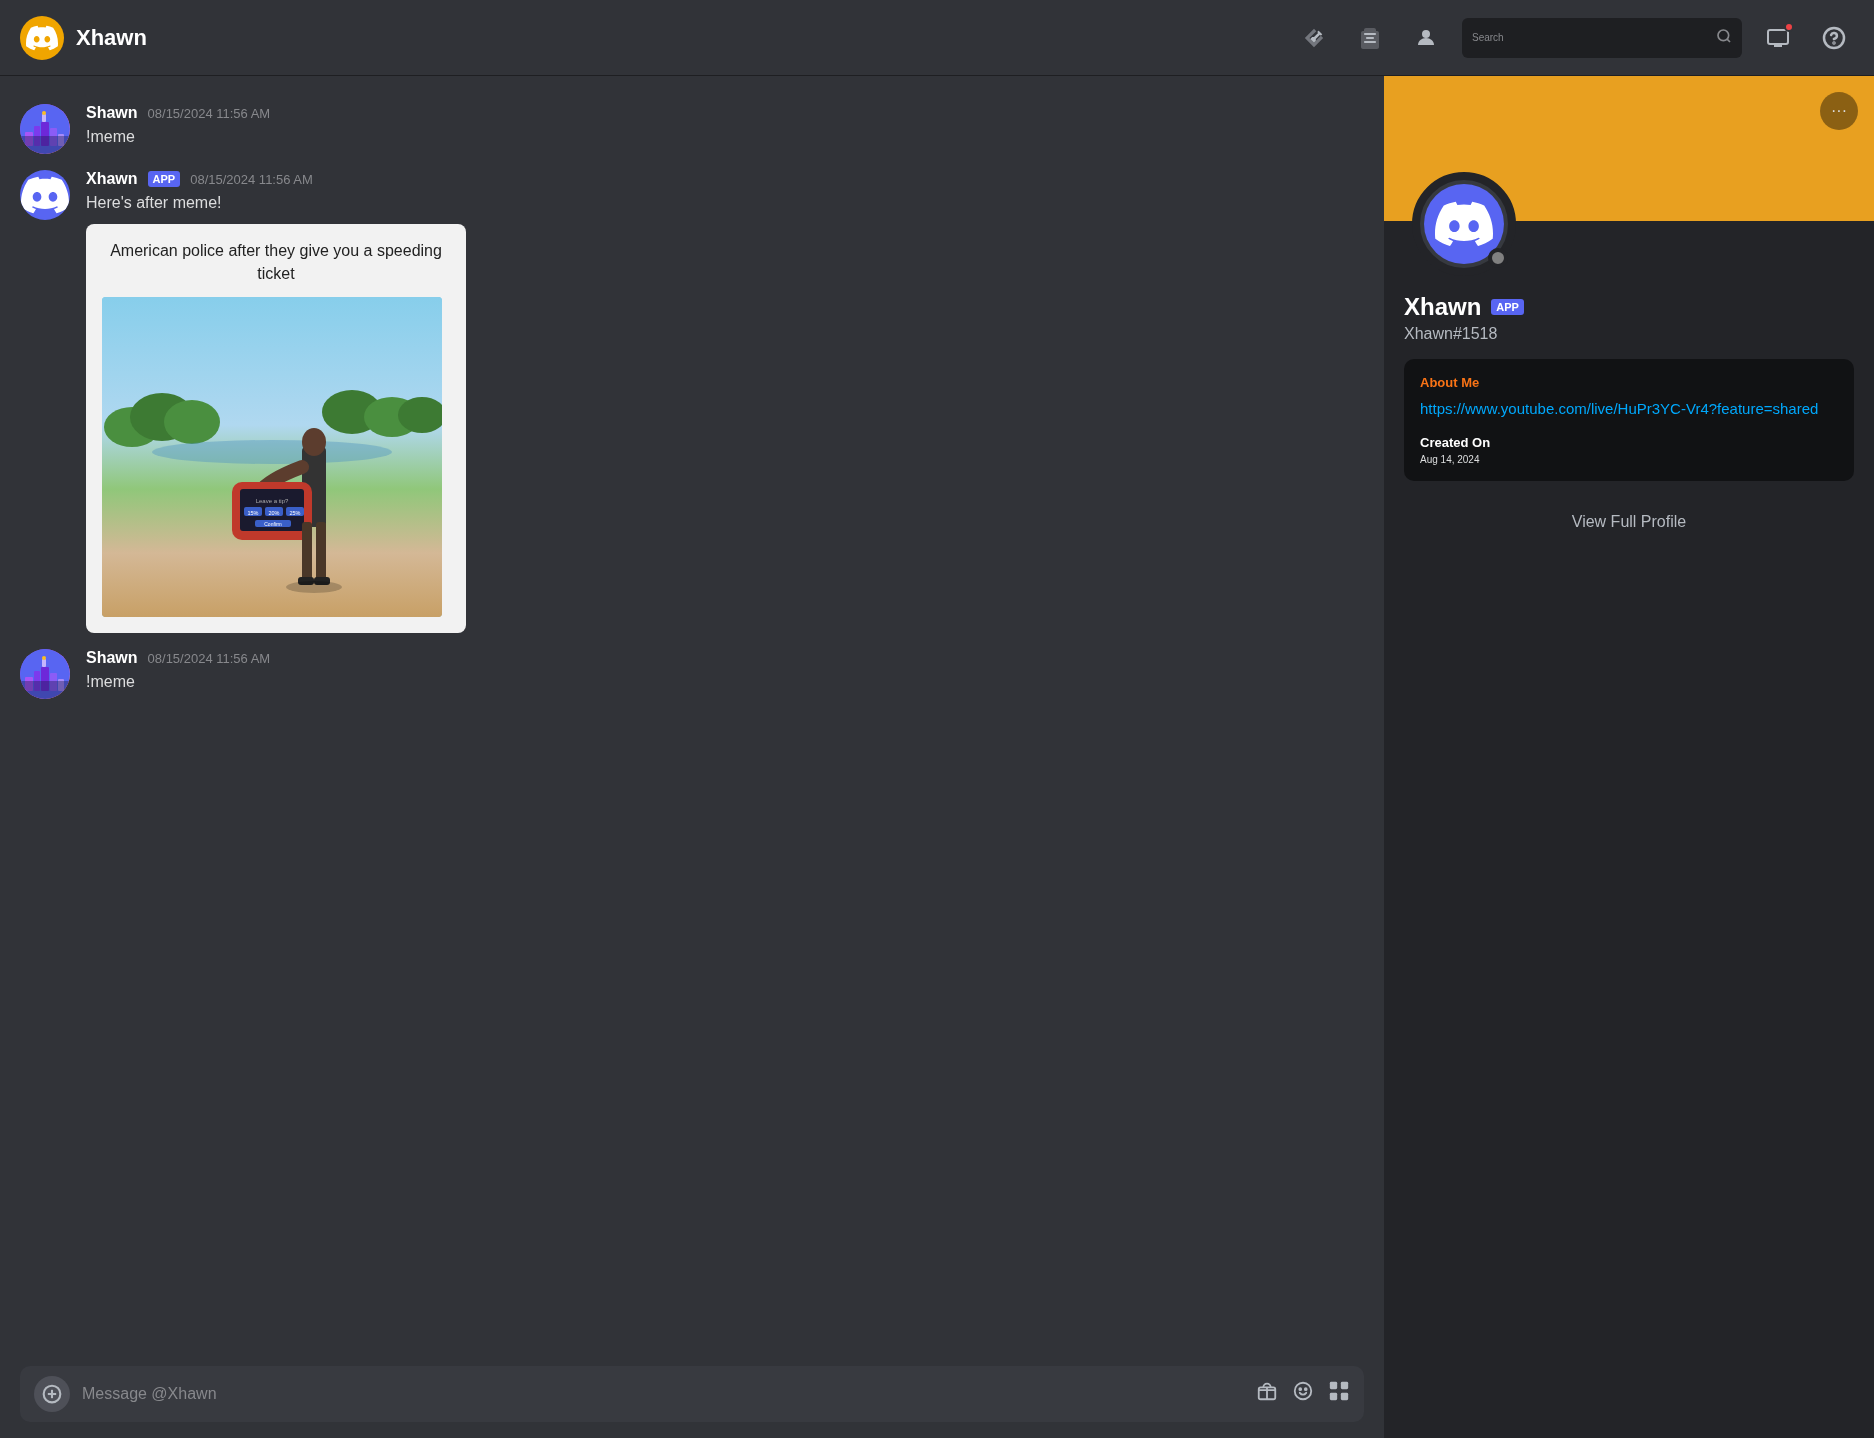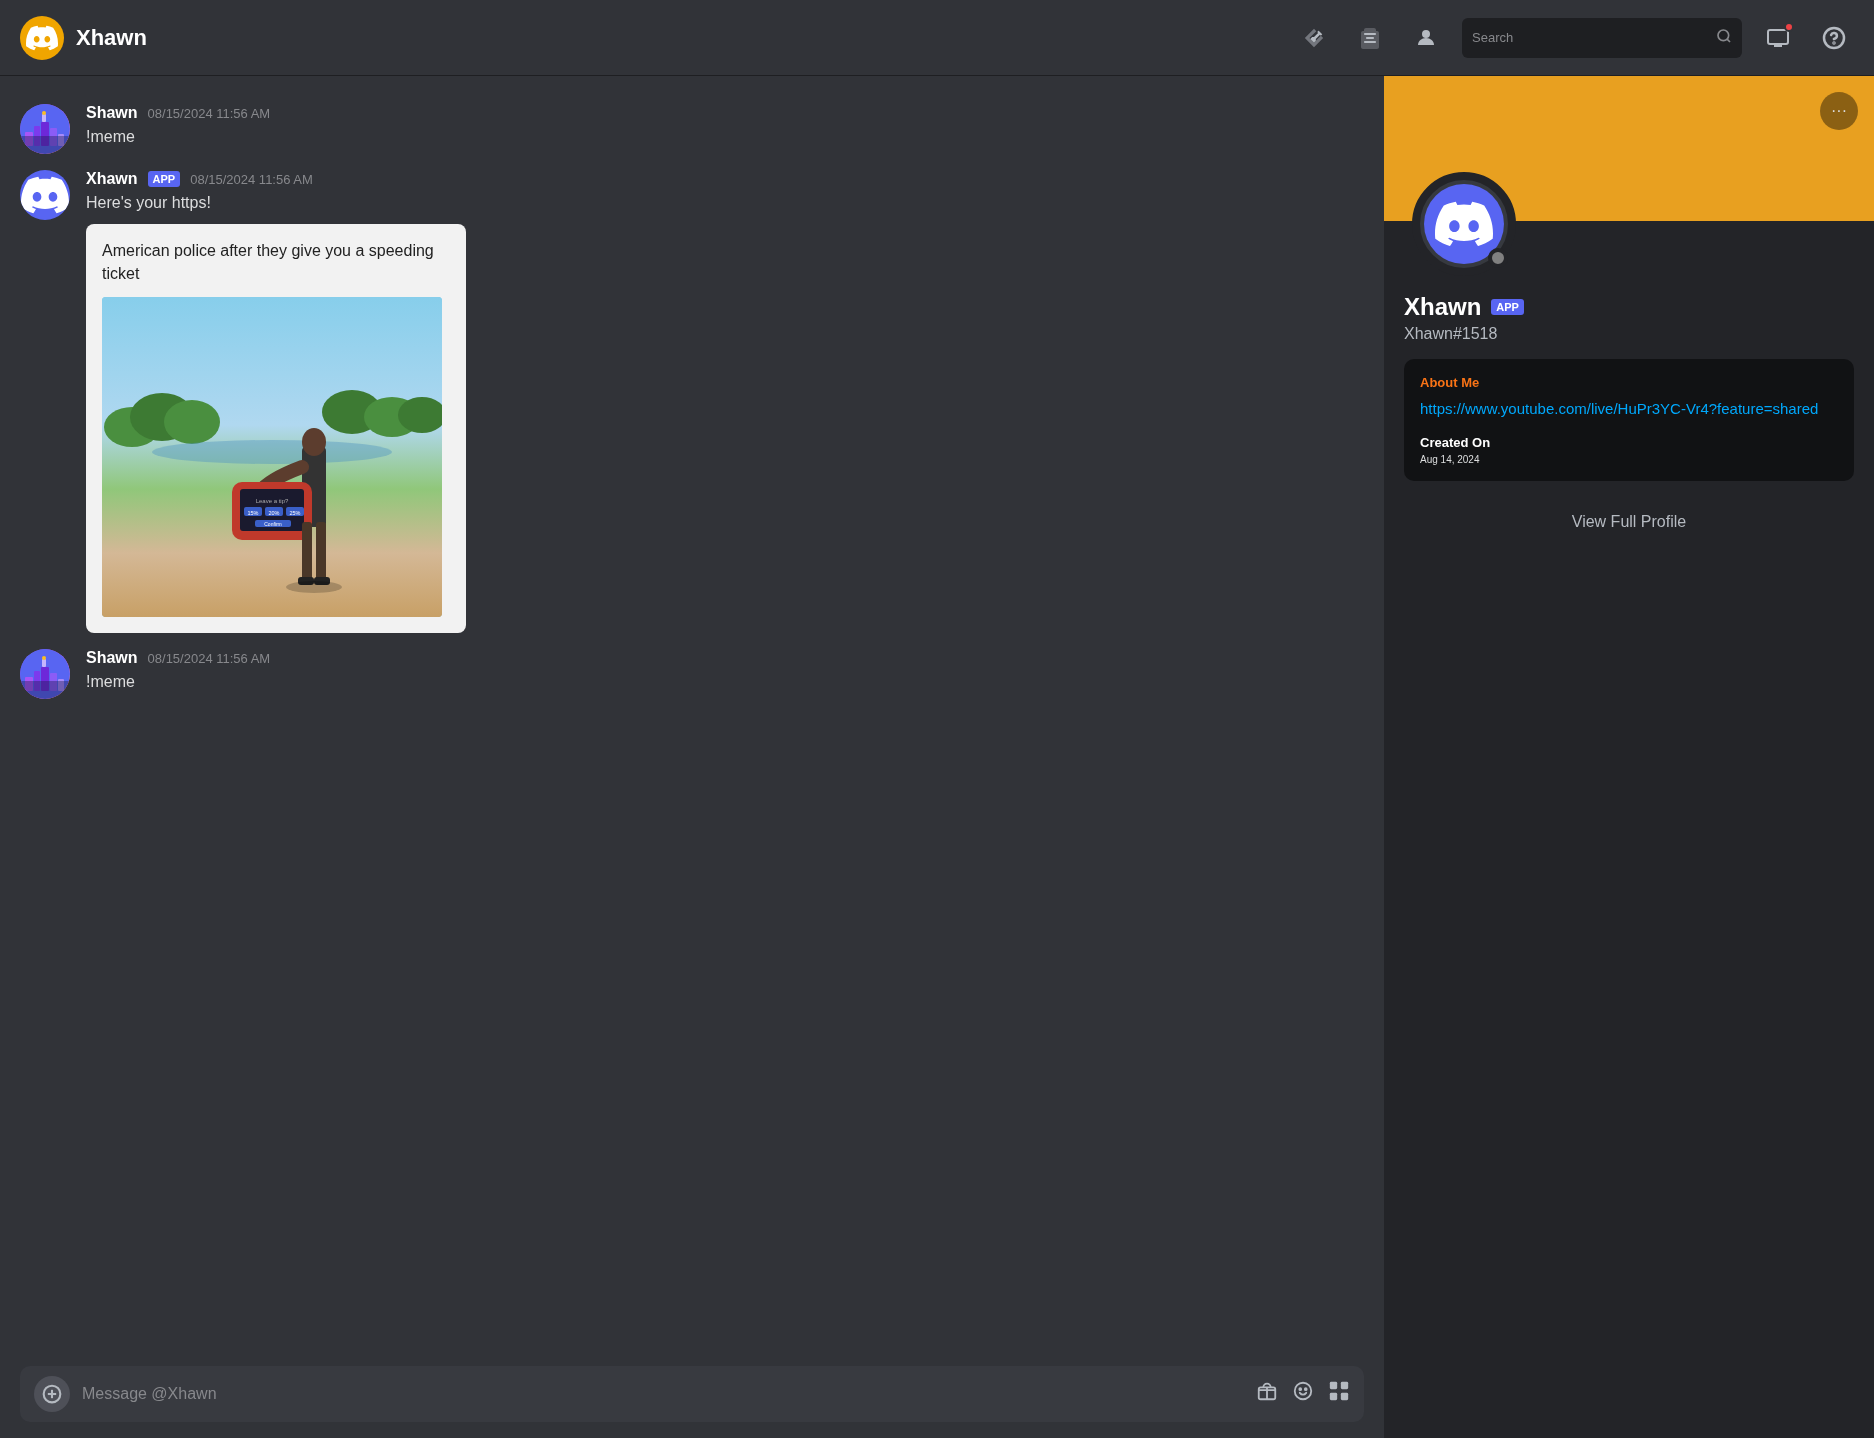--- a/index.html
+++ b/index.html
@@ -73,21 +73,21 @@
       padding: 0 10px;
       width: 280px;
       height: 40px;
       gap: 8px;
     }
     .search-bar input {
       background: transparent;
       border: none;
       outline: none;
       color: #dcddde;
-      font-size: 13px;
+      font-size: 10px;
       flex: 1;
     }
     .search-bar input::placeholder { color: #87888c; }
     .search-icon-svg { color: #87888c; font-size: 16px; }
 
     
     .main-content {
       display: flex;
       flex: 1;
       overflow: hidden;
@@ -165,20 +165,21 @@
     .meme-card {
       background: #f2f2f2;
       border-radius: 8px;
       padding: 16px;
       margin-top: 10px;
       width: 380px;
     }
     .meme-caption {
       font-size: 16px;
       color: #222;
+      text-align: center;
       margin-bottom: 12px;
       font-family: Arial, sans-serif;
       line-height: 1.4;
     }
     .meme-image-container {
       width: 340px;
       height: 320px;
       border-radius: 4px;
       overflow: hidden;
       background: #87ceeb;
@@ -493,21 +494,21 @@
           <svg class="discord-logo-svg" viewBox="0 0 71 55" fill="none" xmlns="http://www.w3.org/2000/svg">
             <path d="M60.1045 4.8978C55.5792 2.8214 50.7265 1.2916 45.6527 0.41542C45.5603 0.39851 45.468 0.44077 45.4204 0.52529C44.7963 1.6353 44.105 3.0834 43.6209 4.2216C38.1637 3.4046 32.7345 3.4046 27.3892 4.2216C26.905 3.0581 26.1886 1.6353 25.5617 0.52529C25.5141 0.44359 25.4218 0.40133 25.3294 0.41542C20.2584 1.2888 15.4057 2.8186 10.8776 4.8978C10.8384 4.9147 10.8048 4.9429 10.7825 4.9795C1.57795 18.7309 -0.943561 32.1443 0.293408 45.3914C0.299005 45.4562 0.335386 45.5182 0.385761 45.5576C6.45866 50.0174 12.3413 52.7249 18.1147 54.5195C18.2071 54.5477 18.305 54.5139 18.3638 54.4378C19.7295 52.5728 20.9469 50.6063 21.9907 48.5383C22.0523 48.4172 21.9935 48.2735 21.8676 48.2256C19.9366 47.4931 18.0979 46.6 16.3292 45.5858C16.1893 45.5041 16.1781 45.304 16.3068 45.2082C16.679 44.9293 17.0513 44.6391 17.4067 44.3461C17.471 44.2926 17.5606 44.2813 17.6362 44.3151C29.2558 49.6202 41.8354 49.6202 53.3179 44.3151C53.3935 44.2785 53.4831 44.2898 53.5502 44.3433C53.9057 44.6363 54.2779 44.9293 54.6529 45.2082C54.7816 45.304 54.7732 45.5041 54.6333 45.5858C52.8646 46.6197 51.0259 47.4931 49.0921 48.2228C48.9662 48.2707 48.9102 48.4172 48.9718 48.5383C50.038 50.6034 51.2554 52.5699 52.5959 54.435C52.6519 54.5139 52.7526 54.5477 52.845 54.5195C58.6464 52.7249 64.529 50.0174 70.6019 45.5576C70.6551 45.5182 70.6887 45.459 70.6943 45.3942C72.1747 30.0791 68.2147 16.7757 60.1968 4.9823C60.1772 4.9429 60.1437 4.9147 60.1045 4.8978ZM23.7259 37.3253C20.2276 37.3253 17.3451 34.1136 17.3451 30.1693C17.3451 26.225 20.1717 23.0133 23.7259 23.0133C27.308 23.0133 30.1626 26.2532 30.1066 30.1693C30.1066 34.1136 27.28 37.3253 23.7259 37.3253ZM47.3178 37.3253C43.8196 37.3253 40.9371 34.1136 40.9371 30.1693C40.9371 26.225 43.7636 23.0133 47.3178 23.0133C50.9 23.0133 53.7545 26.2532 53.6986 30.1693C53.6986 34.1136 50.9 37.3253 47.3178 37.3253Z" fill="white"></path>
           </svg>
         </div>
         <div class="msg-content">
           <div class="msg-header">
             <span class="msg-username">Xhawn</span>
             <span class="app-badge">APP</span>
             <span class="msg-timestamp">08/15/2024 11:56 AM</span>
           </div>
-          <div class="msg-text">Here's your https!</div>
+          <div class="msg-text">Here's after meme!</div>
 
           <div class="meme-card">
             <div class="meme-caption">American police after they give you a speeding ticket</div>
             <div class="meme-image-container">
               <div class="meme-image-bg">
 
                 <svg style="position:absolute;top:0;left:0;width:100%;height:100%;" viewBox="0 0 340 320" preserveAspectRatio="xMidYMid slice">
 
                   <defs>
                     <linearGradient id="skyGrad" x1="0" y1="0" x2="0" y2="1">

